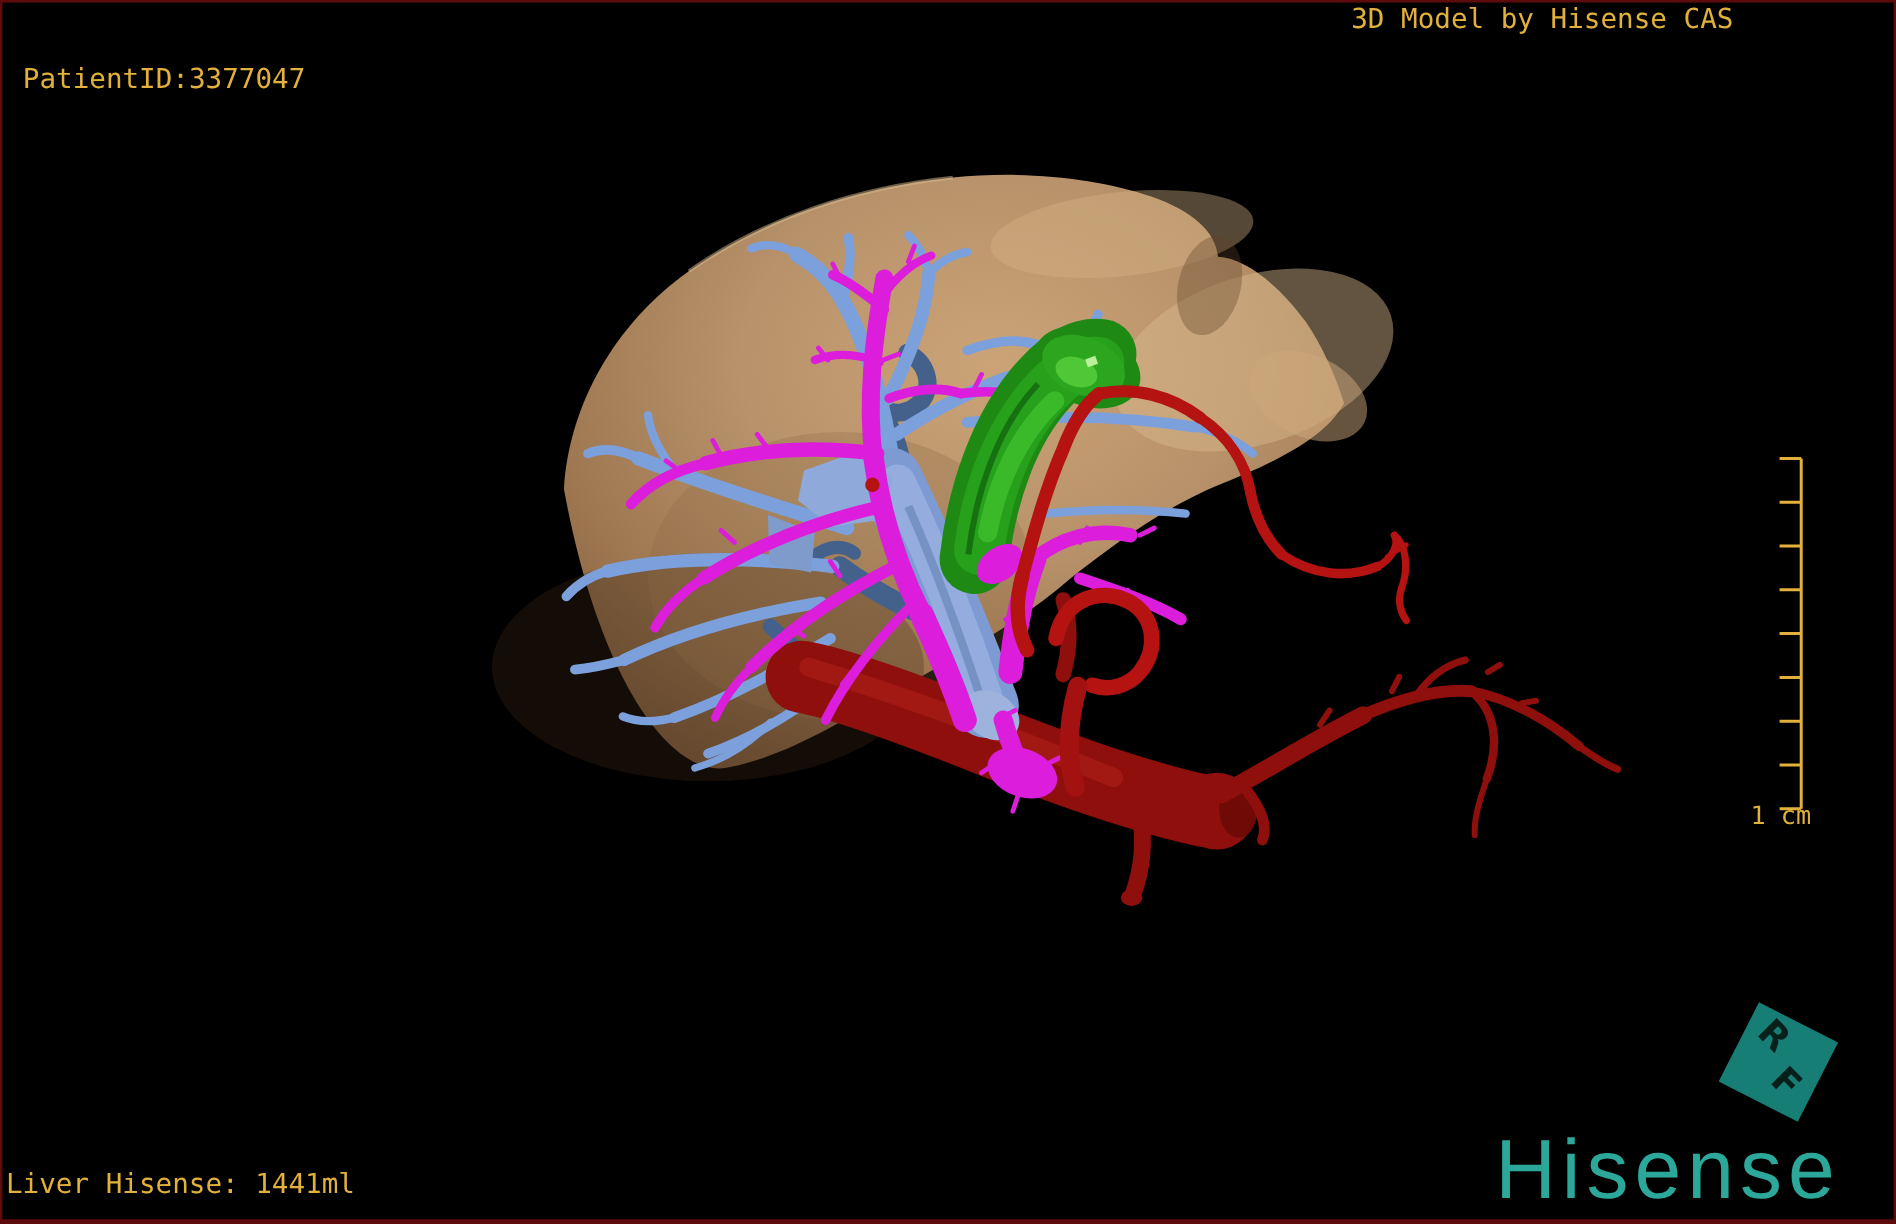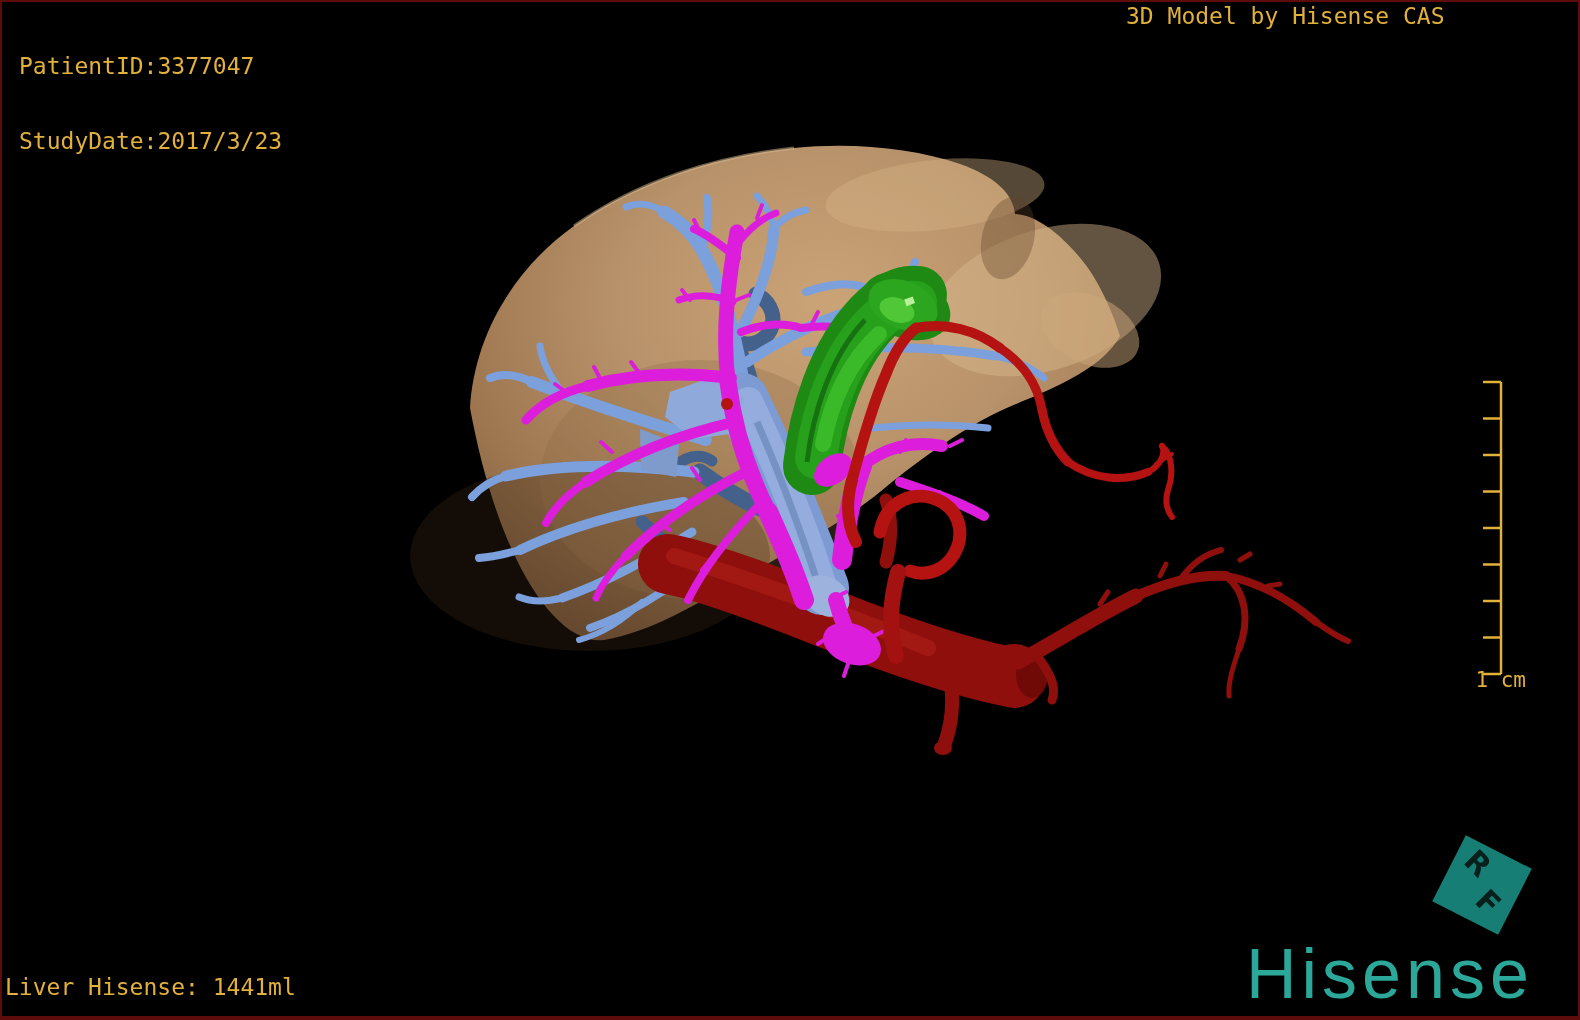--- a/index.html
+++ b/index.html
@@ -16,21 +16,21 @@
   
   .anno{color:var(--annotation-gold,#E2B13C);font-size:23px;line-height:25px;
         white-space:pre;z-index:20;position:absolute;}
   #patient-info{left:5px;top:4px;margin-left:14px;}
   #credit{left:1126px;top:4px;}
   #liver-volume{left:5px;top:975px;}
 
   
   #scalebar{position:absolute;left:1452px;top:374px;width:54px;height:306px;z-index:20;}
   #scalebar line{stroke:var(--annotation-gold,#E2B13C);stroke-width:2.5;}
-  #scale-label{position:absolute;left:1442px;top:668px;width:84px;text-align:right;
+  #scale-label{position:absolute;left:1442px;top:668px;width:84px;text-align:center;
         color:var(--annotation-gold,#E2B13C);font-size:21px;z-index:20;}
 
   
   #wordmark{
     position:absolute;left:1246px;top:934px;z-index:20;
     font-family:"Liberation Sans",sans-serif;font-weight:normal;
     font-size:70px;letter-spacing:5px;color:var(--brand-teal,#2CA89B);
   }
   #rf-badge{
     position:absolute;left:1445px;top:848px;width:74px;height:74px;z-index:20;
@@ -207,21 +207,20 @@
     <path class="art-red" stroke-width="4" d="M1156,464 l16,-10"></path>
     <path class="art-red" stroke-width="12" d="M852,480 C846,502 846,522 856,542"></path>
     <path class="art-red" stroke-width="13" d="M880,532 C886,500 916,488 942,502 C962,514 966,540 950,560 C940,572 924,576 910,571"></path>
     <path d="M898,572 C890,602 888,630 896,656" stroke="#A31111" stroke-width="16" fill="none" stroke-linecap="round"></path>
     <circle cx="727" cy="404" r="6" fill="#B51212"></circle>
   </g>
 </svg>
 
 <div id="patient-info" class="anno">
   <div>PatientID:3377047</div>
-  <div>StudyDate:2017/3/23</div>
 </div>
 
 <div id="credit" class="anno">3D Model by Hisense CAS</div>
 
 <div id="liver-volume" class="anno">Liver Hisense: 1441ml</div>
 
 <svg id="scalebar" viewBox="0 0 54 306">
   <line x1="49" y1="8" x2="49" y2="300"></line>
   <g id="sb-ticks">
       <line x1="31" x2="49" y1="8" y2="8"></line>

